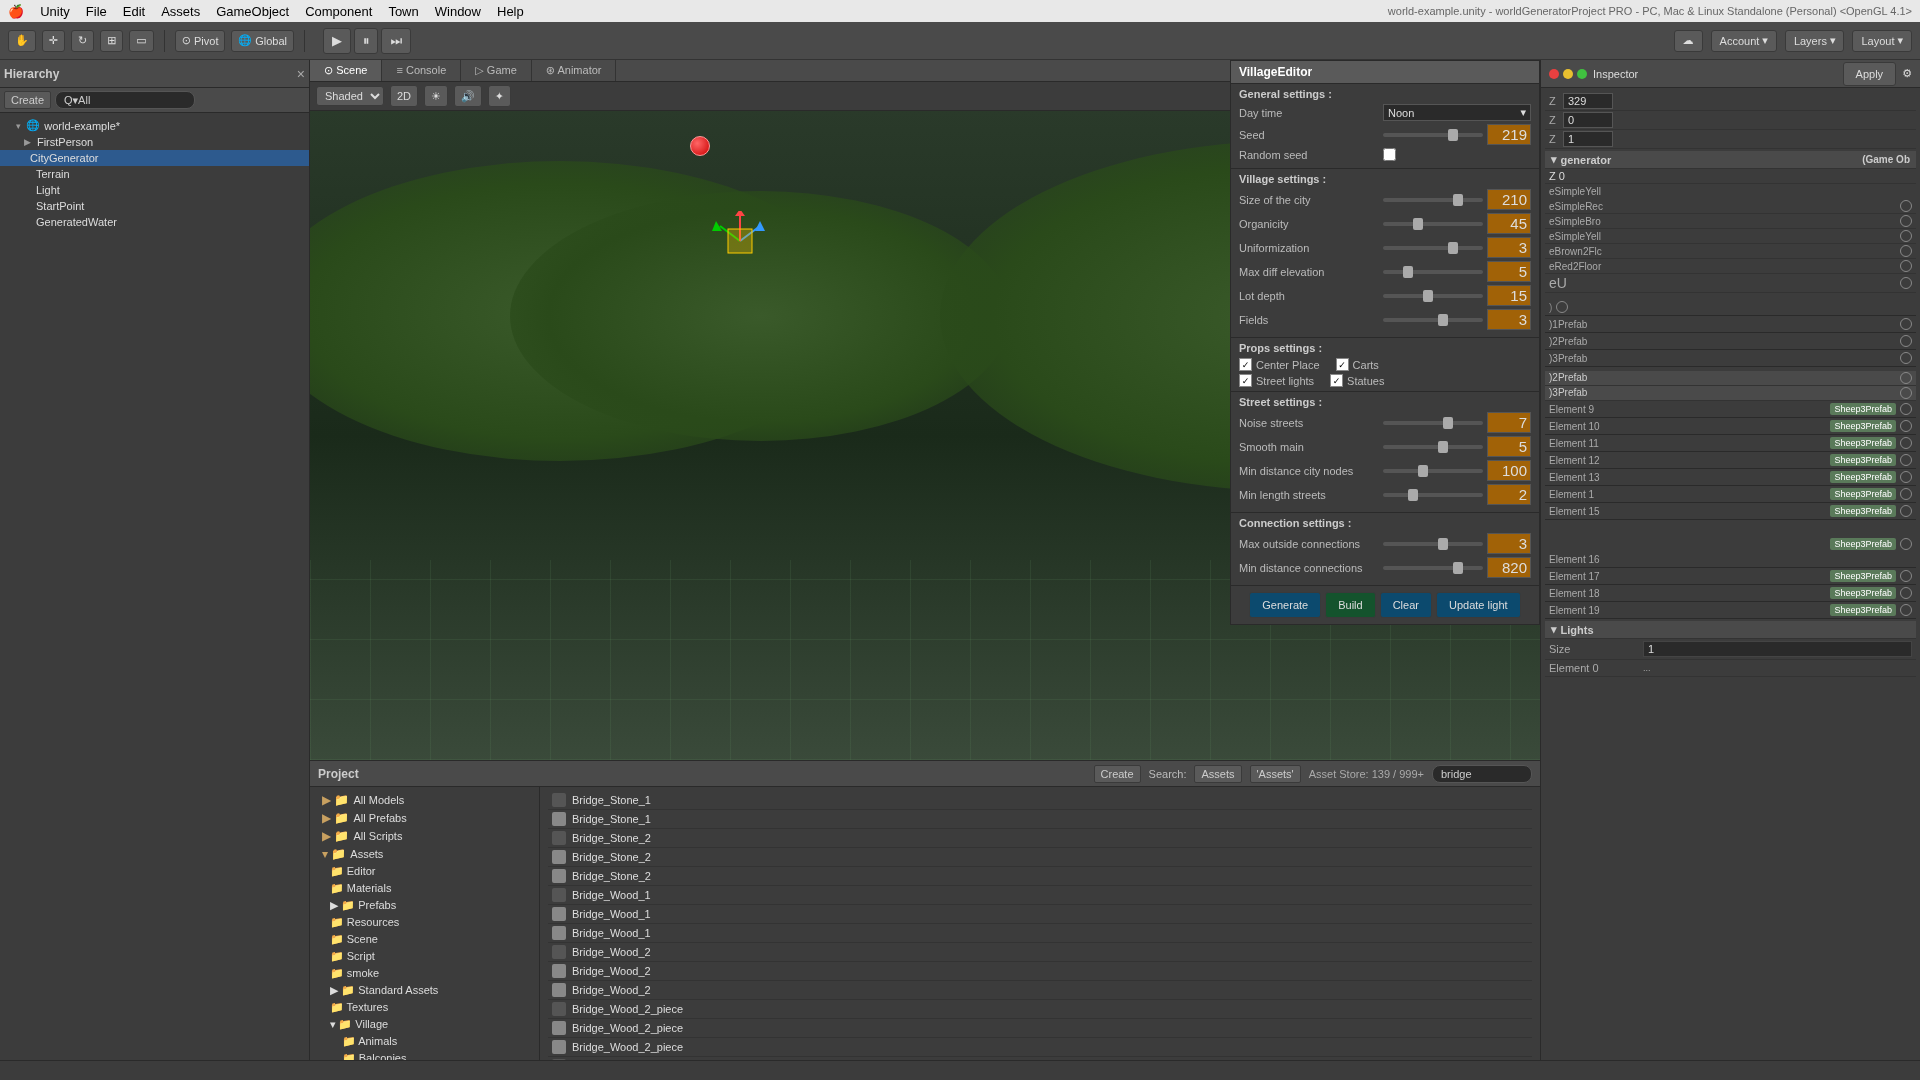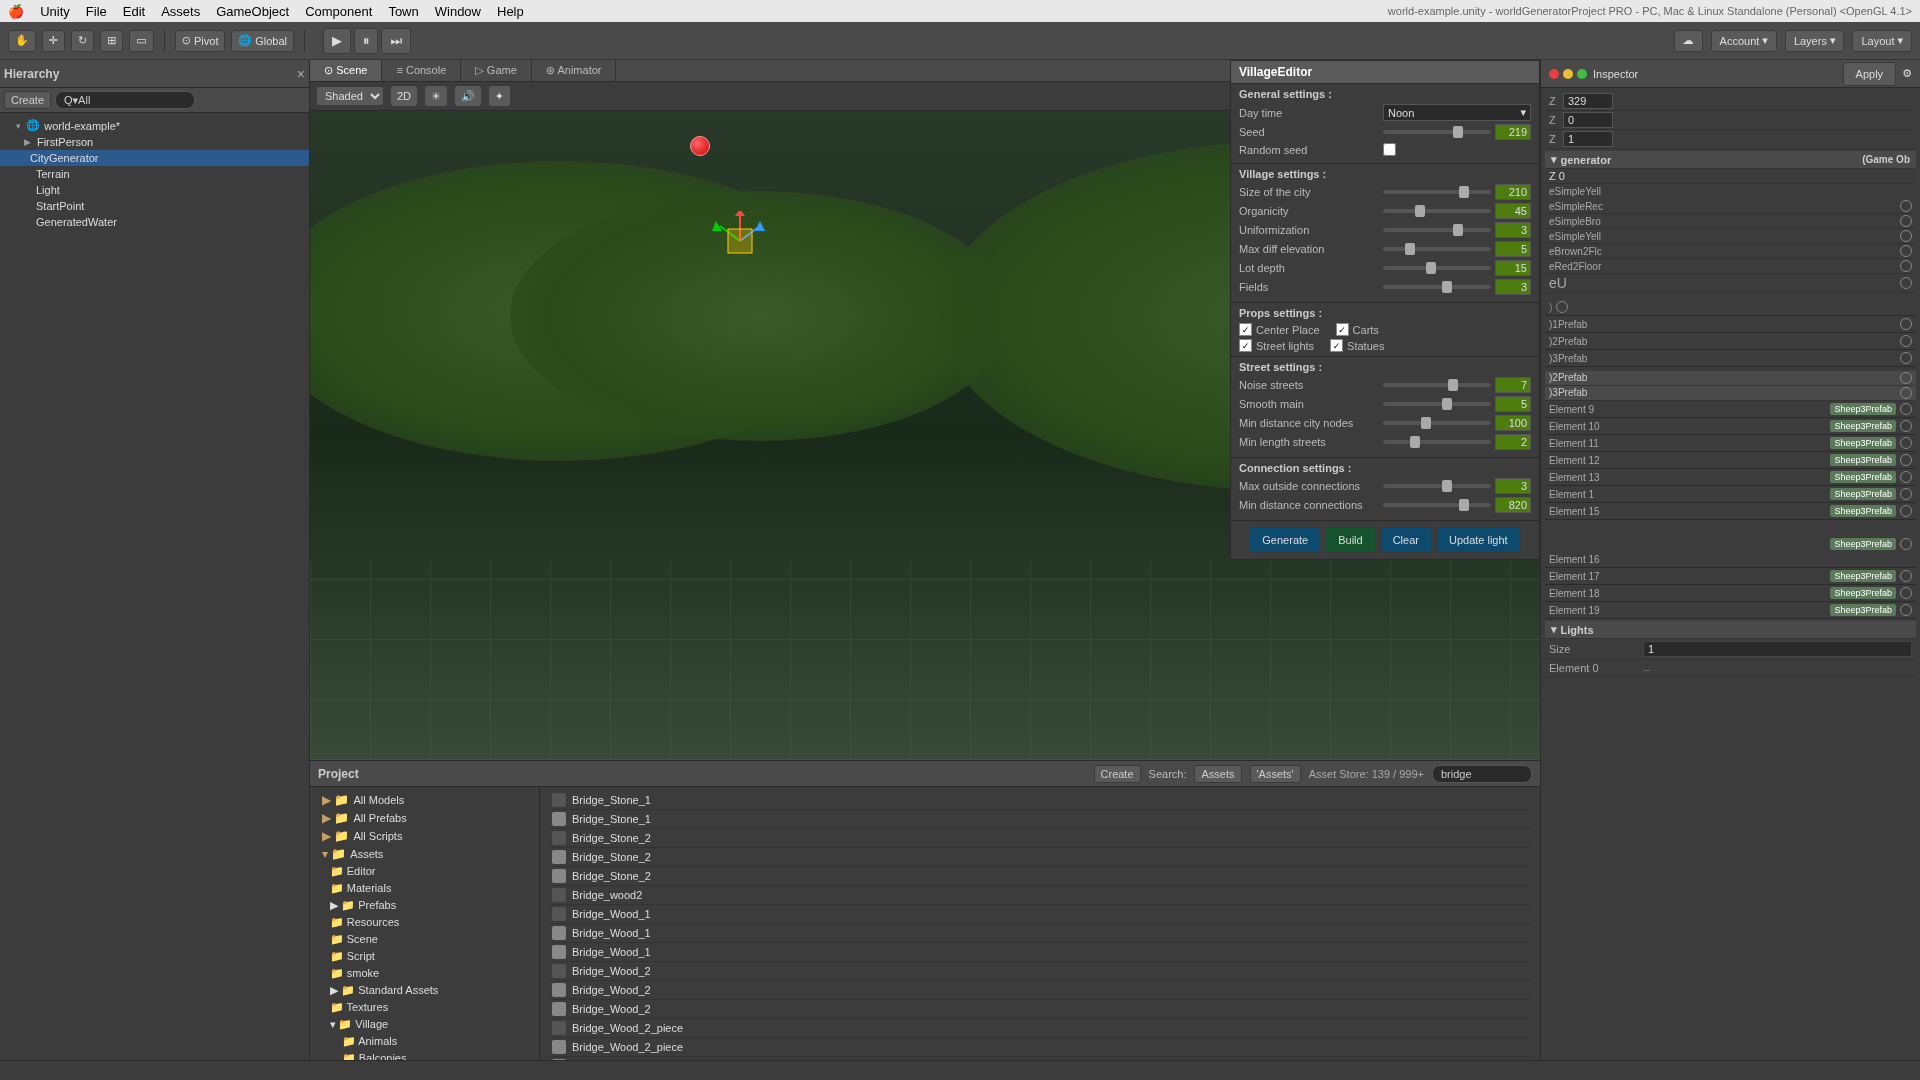--- a/index.html
+++ b/index.html
@@ -319,25 +319,25 @@
     .slider-thumb {
       position: absolute;
       top: -4px;
       width: 10px;
       height: 12px;
       background: #aaa;
       border-radius: 2px;
       cursor: pointer;
     }
     .setting-value {
-      width: 36px;
+      width: 44px;
       text-align: right;
-      font-size: 11px;
+      font-size: 15px;
       color: #ddd;
-      background: #4d7c0f;
+      background: #a16207;
       border: 1px solid #555;
       padding: 1px 3px;
     }
     .checkbox-row {
       display: flex;
       align-items: center;
       gap: 16px;
     }
     .checkbox-item {
       display: flex;
@@ -758,24 +758,20 @@
           <div class="file-list-item">
             <div class="file-icon-sq light"></div>
             <span>Bridge_Stone_2</span>
           </div>
           <div class="file-list-item">
             <div class="file-icon-sq light"></div>
             <span>Bridge_Stone_2</span>
           </div>
           <div class="file-list-item">
             <div class="file-icon-sq dark"></div>
-            <span>Bridge_wood2</span>
-          </div>
-          <div class="file-list-item">
-            <div class="file-icon-sq dark"></div>
             <span>Bridge_Wood_1</span>
           </div>
           <div class="file-list-item">
             <div class="file-icon-sq light"></div>
             <span>Bridge_Wood_1</span>
           </div>
           <div class="file-list-item">
             <div class="file-icon-sq light"></div>
             <span>Bridge_Wood_1</span>
           </div>

